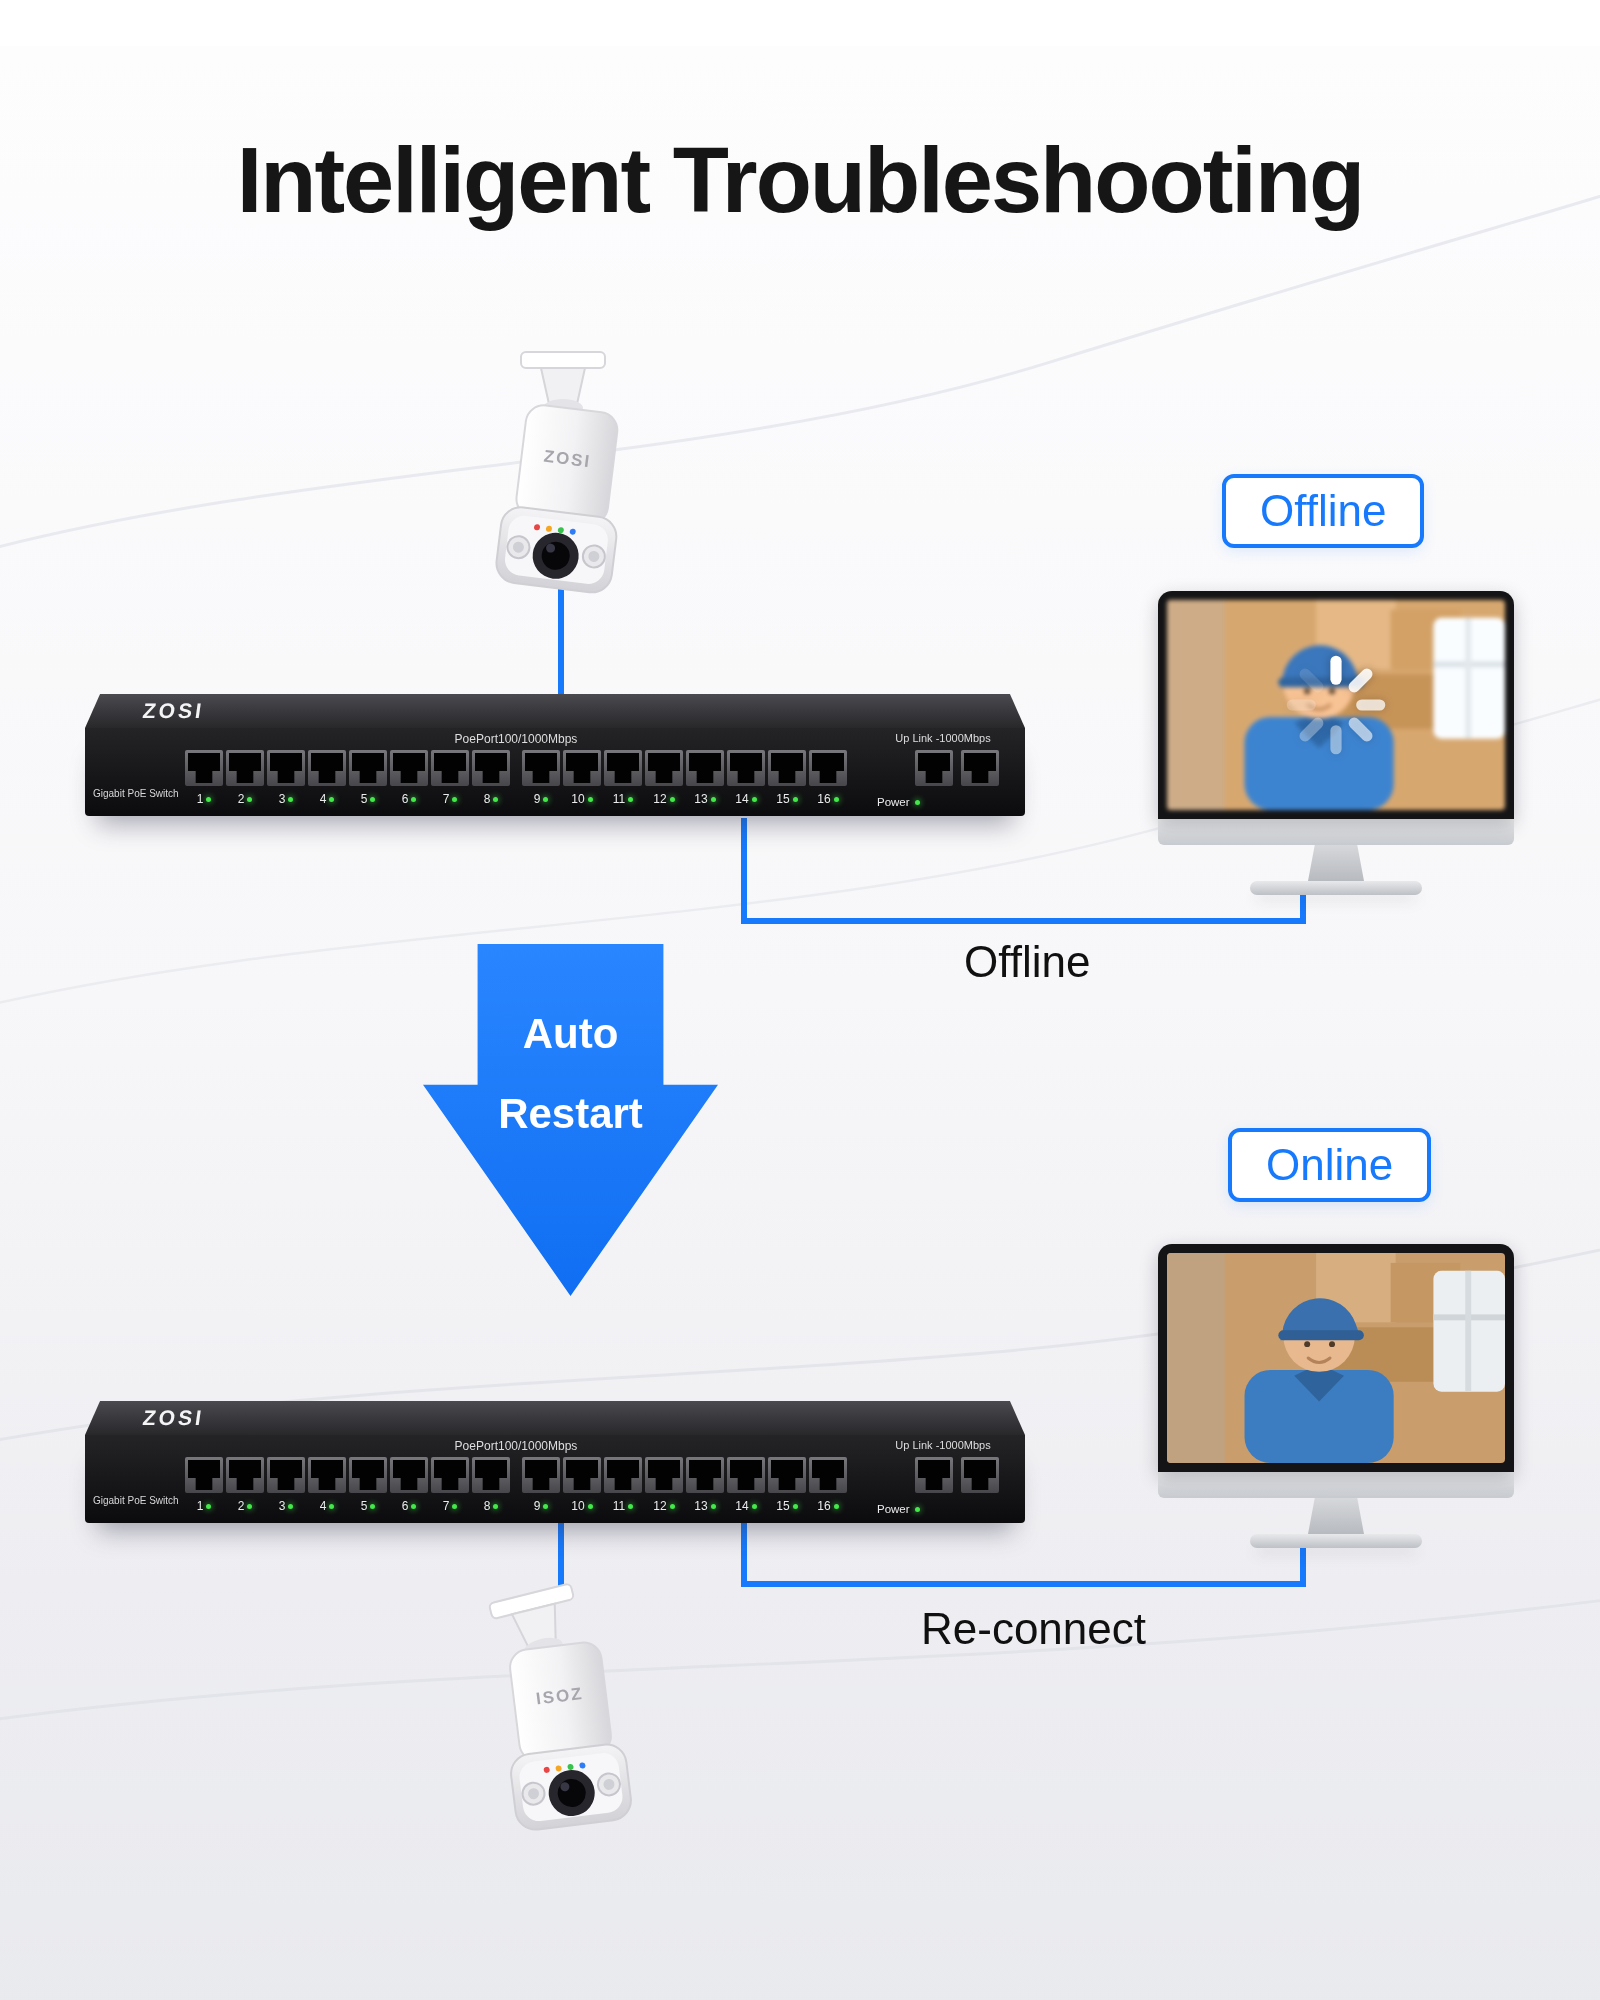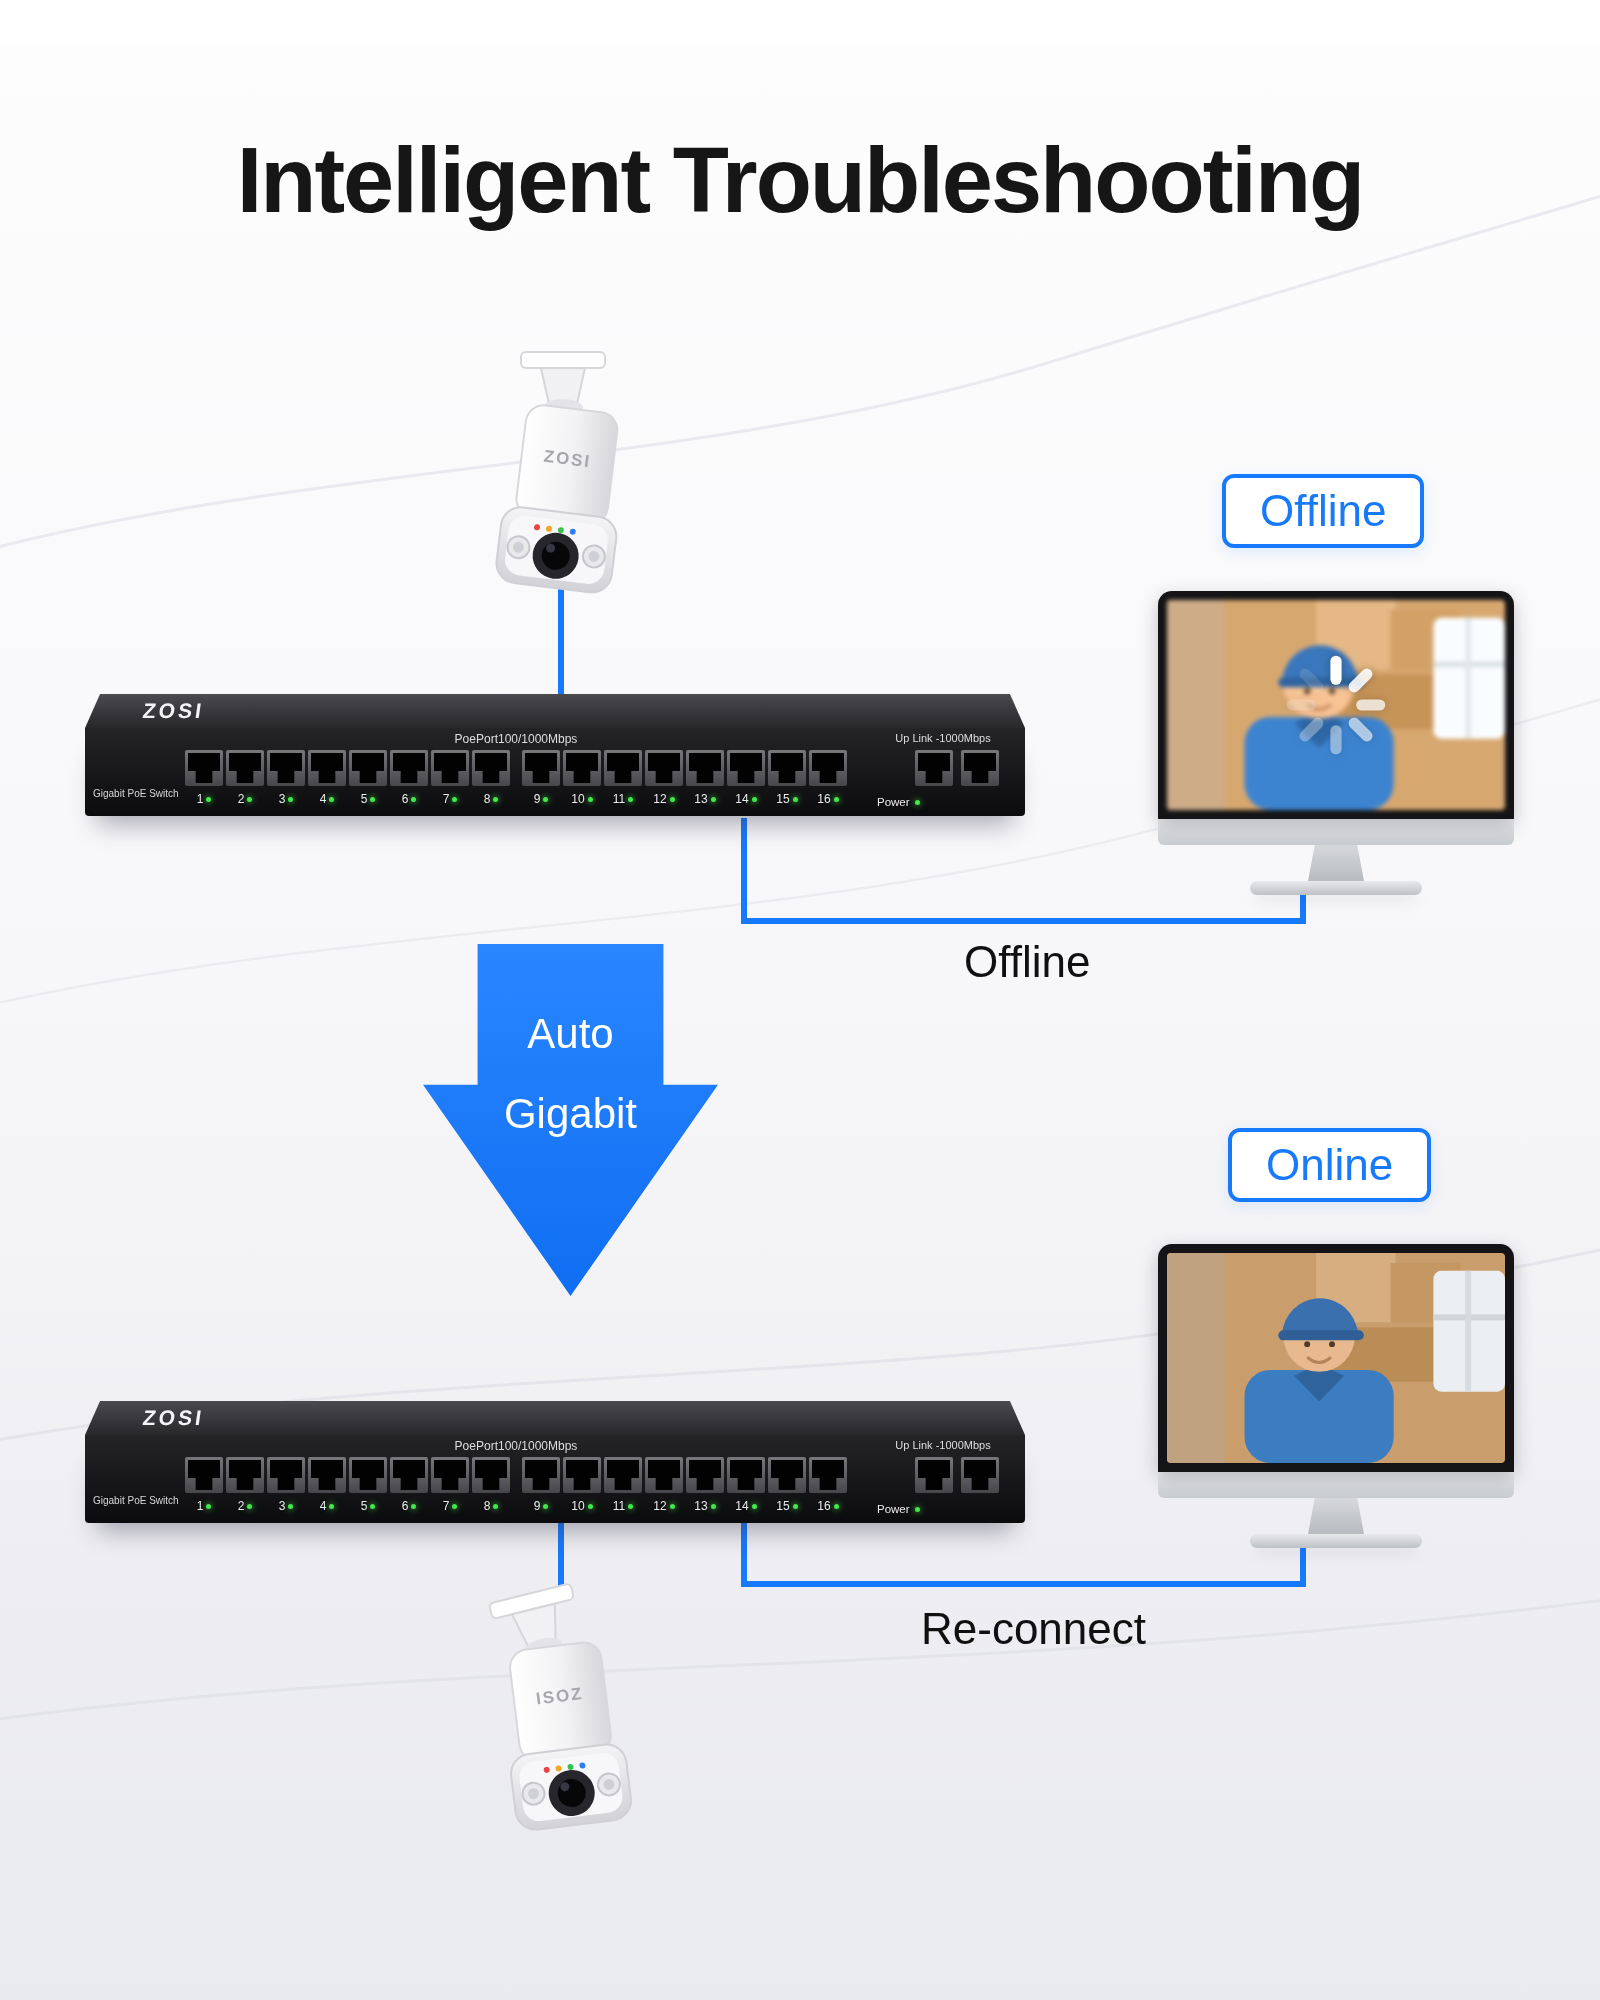--- a/index.html
+++ b/index.html
@@ -29,21 +29,21 @@
     border-radius:12px; padding:8px 34px; font-size:44px; font-weight:500; color:#1779fb;
     box-shadow:0 4px 14px rgba(23,121,251,0.12);
   }
 
   
   .arrow {
     position:absolute; left:423px; top:898px; width:295px; height:352px; z-index:3;
     background:linear-gradient(180deg,#2a86ff,#0f6ef2);
     clip-path:polygon(18.5% 0, 81.5% 0, 81.5% 40%, 100% 40%, 50% 100%, 0% 40%, 18.5% 40%);
   }
-  .arrow span { position:absolute; left:0; width:100%; text-align:center; color:#ffffff; font-size:42px; font-weight:400; }
+  .arrow span { position:absolute; left:0; width:100%; text-align:center; color:#ffffff; font-size:42px; font-weight:700; }
   .arrow .l1 { top:66px; }
   .arrow .l2 { top:146px; }
 
   
   .switch { position:absolute; width:940px; z-index:2; }
   .switch-top {
     height:34px; position:relative;
     background:linear-gradient(180deg,#4a4a4f,#28282b);
     clip-path:polygon(1.6% 0, 98.4% 0, 100% 100%, 0 100%);
   }
@@ -130,21 +130,21 @@
   <div class="conn" style="left:558px; top:1477px; width:6px; height:78px;"></div>
   <div class="conn" style="left:741px; top:1477px; width:6px; height:64px;"></div>
   <div class="conn" style="left:741px; top:1535px; width:565px; height:6px;"></div>
   <div class="conn" style="left:1300px; top:1502px; width:6px; height:39px;"></div>
 
   <div class="flow-label" style="left:964px; top:891px;">Offline</div>
   <div class="flow-label" style="left:921px; top:1558px;">Re-connect</div>
 
   <div class="arrow">
     <span class="l1">Auto</span>
-    <span class="l2">Gigabit</span>
+    <span class="l2">Restart</span>
   </div>
 
   <div class="badge" style="left:1222px; top:428px;">
     <span>Offline</span>
   </div>
   <div class="badge" style="left:1228px; top:1082px;">
     <span>Online</span>
   </div>
 
   <div class="camera" style="left:421px; top:300px;">

